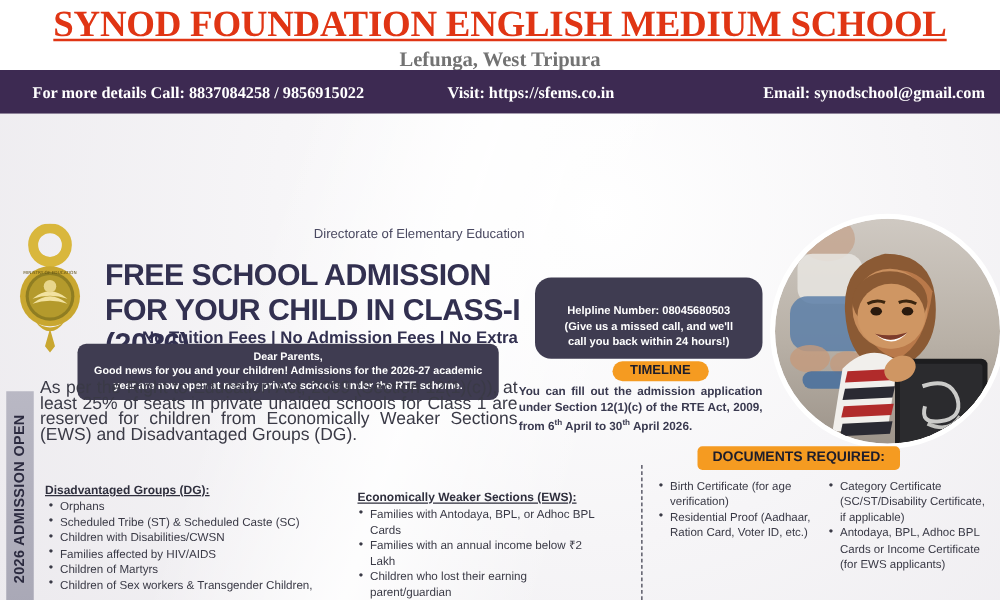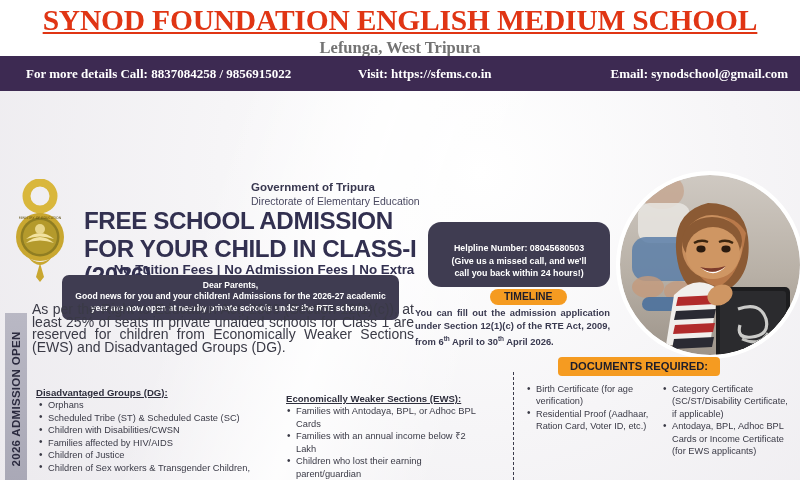--- a/index.html
+++ b/index.html
@@ -257,21 +257,20 @@
         <rect x="100" y="116" width="66" height="66" rx="3" fill="#2b2b2e"></rect>
         <path d="M118 134 q22 -8 28 10 q4 16 -14 18 q-16 2 -12 -12" stroke="#e8e8e4" stroke-width="3.2" fill="none" opacity=".85"></path>
         <path d="M122 164 q18 8 26 -6" stroke="#e8e8e4" stroke-width="3" fill="none" opacity=".8"></path>
 
         <ellipse cx="100" cy="120" rx="13" ry="10" fill="#cf9663" transform="rotate(-25 100 120)"></ellipse>
       </g>
     </svg>
   </div>
 
   <div class="govt-block">
-    <div class="govt-1">Government of Tripura</div>
     <div class="govt-2">Directorate of Elementary Education</div>
   </div>
 
   <div class="headline">FREE SCHOOL ADMISSION FOR YOUR CHILD IN CLASS-I (2026)</div>
   <div class="subline">No Tuition Fees | No Admission Fees | No Extra Charges</div>
 
   <div class="parents-card">
     <span class="pc-title">Dear Parents,</span>
     <span>Good news for you and your children! Admissions for the 2026-27 academic year are now open at nearby private schools under the RTE scheme.</span>
   </div>
@@ -288,21 +287,21 @@
   <div class="timeline-para"><span>You can fill out the admission application under Section 12(1)(c) of the RTE Act, 2009, from 6</span><sup>th</sup><span> April to 30</span><sup>th</sup><span> April 2026.</span></div>
 
 
   <div class="wca-left">
     <div class="grp-title">Disadvantaged Groups (DG):</div>
     <ul class="bl ind">
         <li>Orphans</li>
         <li>Scheduled Tribe (ST) &amp; Scheduled Caste (SC)</li>
         <li>Children with Disabilities/CWSN</li>
         <li>Families affected by HIV/AIDS</li>
-        <li>Children of Justice</li>
+        <li>Children of Martyrs</li>
         <li>Children of Sex workers &amp; Transgender Children,</li>
       </ul>
   </div>
 
   <div class="wca-right">
     <div class="grp-title">Economically Weaker Sections (EWS):</div>
     <ul class="bl">
         <li>Families with Antodaya, BPL, or Adhoc BPL Cards</li>
         <li>Families with an annual income below ₹2 Lakh</li>
         <li>Children who lost their earning parent/guardian</li>

